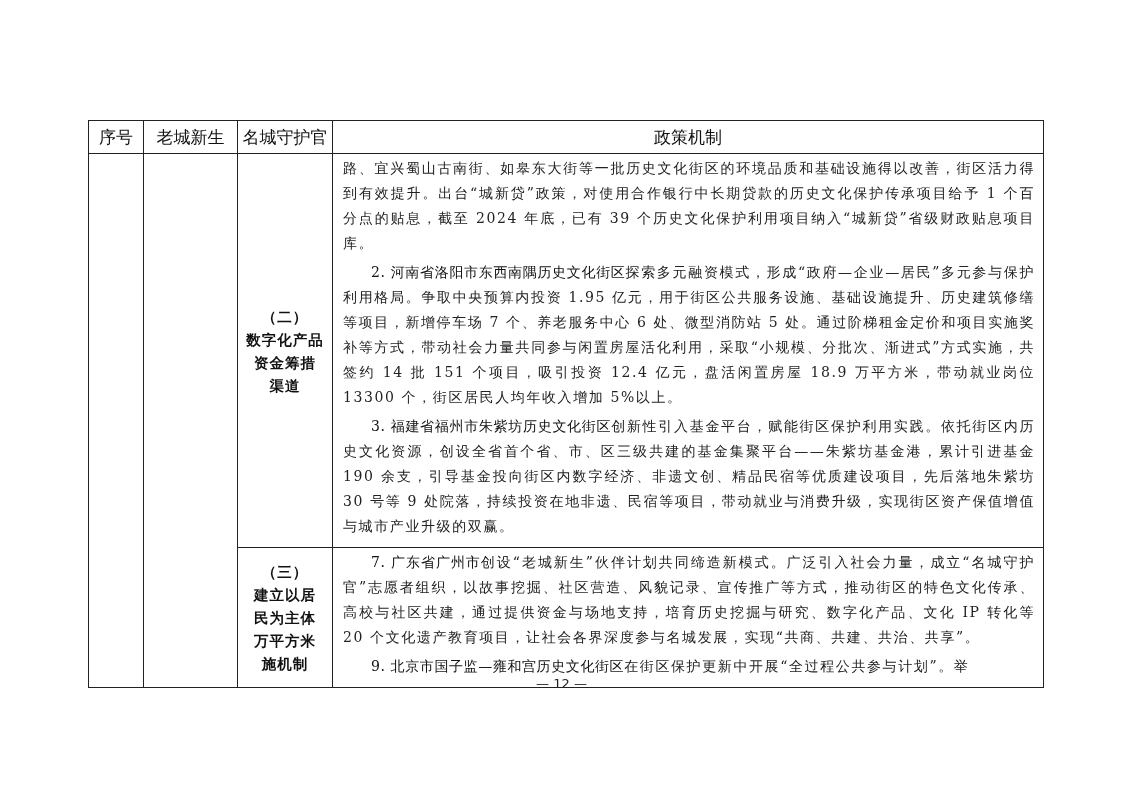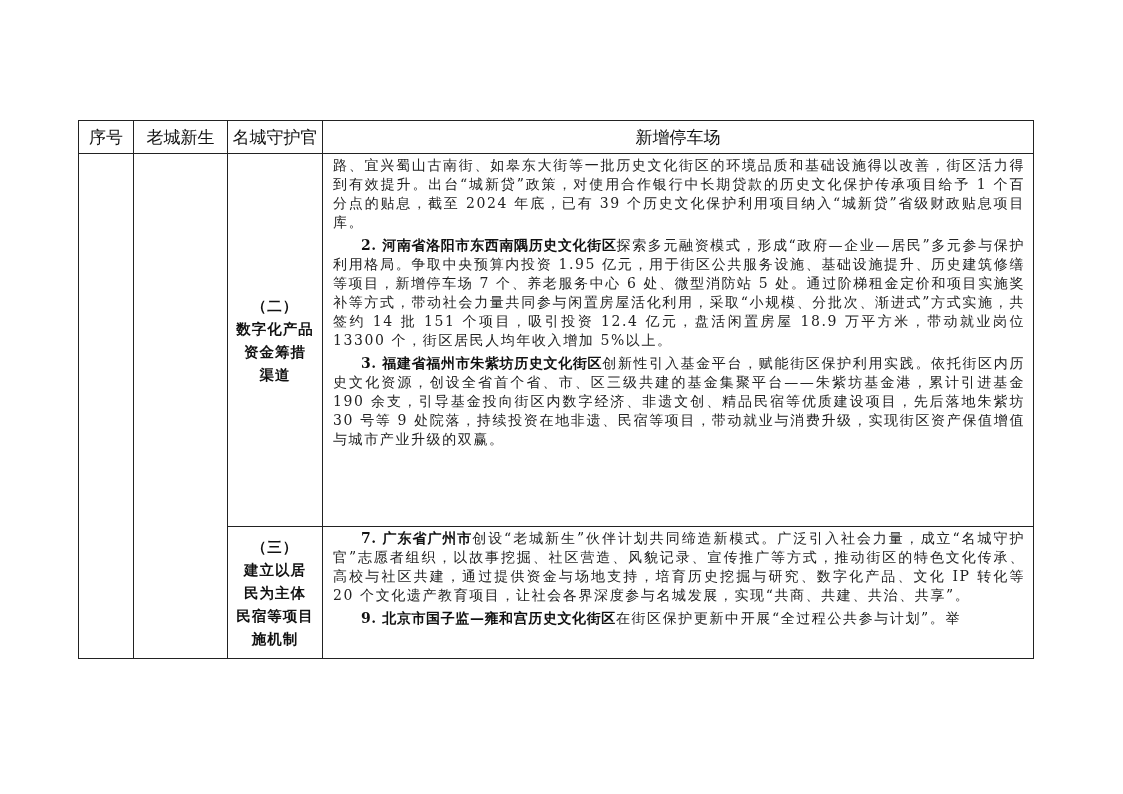--- a/index.html
+++ b/index.html
@@ -16,21 +16,21 @@
     color: #1a1a1a;
   }
   .page {
     position: absolute;
     left: 0; top: 0;
     width: 1123px; height: 794px;
     background: #fff;
   }
   table.policy-table {
     position: absolute;
-    left: 78px;
+    left: 88px;
     top: 120px;
     width: 955px;
     border-collapse: collapse;
     table-layout: fixed;
   }
   table.policy-table td, table.policy-table th {
     border: 1.3px solid #222;
     padding: 0;
     vertical-align: top;
   }
@@ -55,29 +55,29 @@
     font-weight: bold;
     font-size: 14.5px;
     line-height: 23px;
     color: #111;
   }
   .measure-cell .mline { display: block; letter-spacing: 1px; }
 
   .detail-cell {
     padding: 2px 8px 4px 10px !important;
     font-size: 14px;
-    line-height: 19px;
+    line-height: 25px;
     text-align: justify;
     letter-spacing: 1.6px;
     color: #222;
   }
   .para { margin: 0 0 4px 0; }
   .para.indent { text-indent: 28px; }
   .para .lead {
-    font-weight: bold;
+    font-weight: normal;
     color: #111;
     letter-spacing: 0.6px;
   }
   .row-a .detail-cell { height: 366px; }
   .row-b .detail-cell { height: 125px; overflow: hidden; }
 
   .page-number {
     position: absolute;
     top: 676px;
     left: 0;
@@ -98,21 +98,21 @@
       <col class="c1">
         <col class="c2">
         <col class="c3">
         <col class="c4">
     </colgroup>
     <thead>
       <tr>
         <th>序号</th>
         <th>老城新生</th>
         <th>名城守护官</th>
-        <th>新增停车场</th>
+        <th>政策机制</th>
       </tr>
     </thead>
     <tbody>
       <tr class="row-a">
         <td rowspan="2"></td>
         <td rowspan="2"></td>
         <td class="measure-cell">
           <span class="mline">（二）</span>
           <span class="mline">数字化产品</span>
           <span class="mline">资金筹措</span>
@@ -128,28 +128,29 @@
           <p class="para indent">
             <span class="lead">3. 福建省福州市朱紫坊历史文化街区</span><span>创新性引入基金平台，赋能街区保护利用实践。依托街区内历史文化资源，创设全省首个省、市、区三级共建的基金集聚平台——朱紫坊基金港，累计引进基金 190 余支，引导基金投向街区内数字经济、非遗文创、精品民宿等优质建设项目，先后落地朱紫坊 30 号等 9 处院落，持续投资在地非遗、民宿等项目，带动就业与消费升级，实现街区资产保值增值与城市产业升级的双赢。</span>
           </p>
         </td>
       </tr>
       <tr class="row-b">
         <td class="measure-cell">
           <span class="mline">（三）</span>
           <span class="mline">建立以居</span>
           <span class="mline">民为主体</span>
-          <span class="mline">民宿等项目</span>
+          <span class="mline">万平方米</span>
           <span class="mline">施机制</span>
         </td>
         <td class="detail-cell">
           <p class="para indent">
             <span class="lead">7. 广东省广州市</span><span>创设“老城新生”伙伴计划共同缔造新模式。广泛引入社会力量，成立“名城守护官”志愿者组织，以故事挖掘、社区营造、风貌记录、宣传推广等方式，推动街区的特色文化传承、高校与社区共建，通过提供资金与场地支持，培育历史挖掘与研究、数字化产品、文化 IP 转化等 20 个文化遗产教育项目，让社会各界深度参与名城发展，实现“共商、共建、共治、共享”。</span>
           </p>
           <p class="para indent">
             <span class="lead">9. 北京市国子监—雍和宫历史文化街区</span><span>在街区保护更新中开展“全过程公共参与计划”。举</span>
           </p>
         </td>
       </tr>
     </tbody>
   </table>
 
+  <div class="page-number">— 12 —</div>
 </div>
 
 </body></html>

